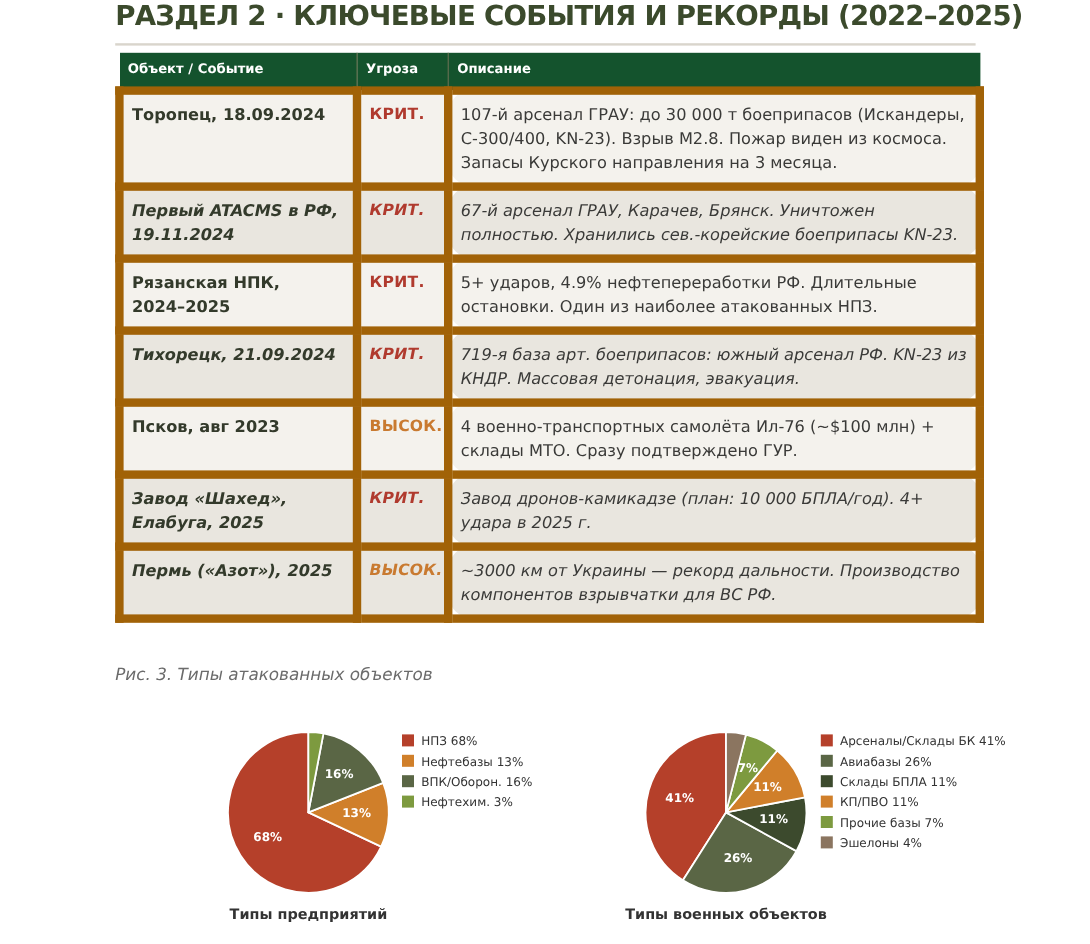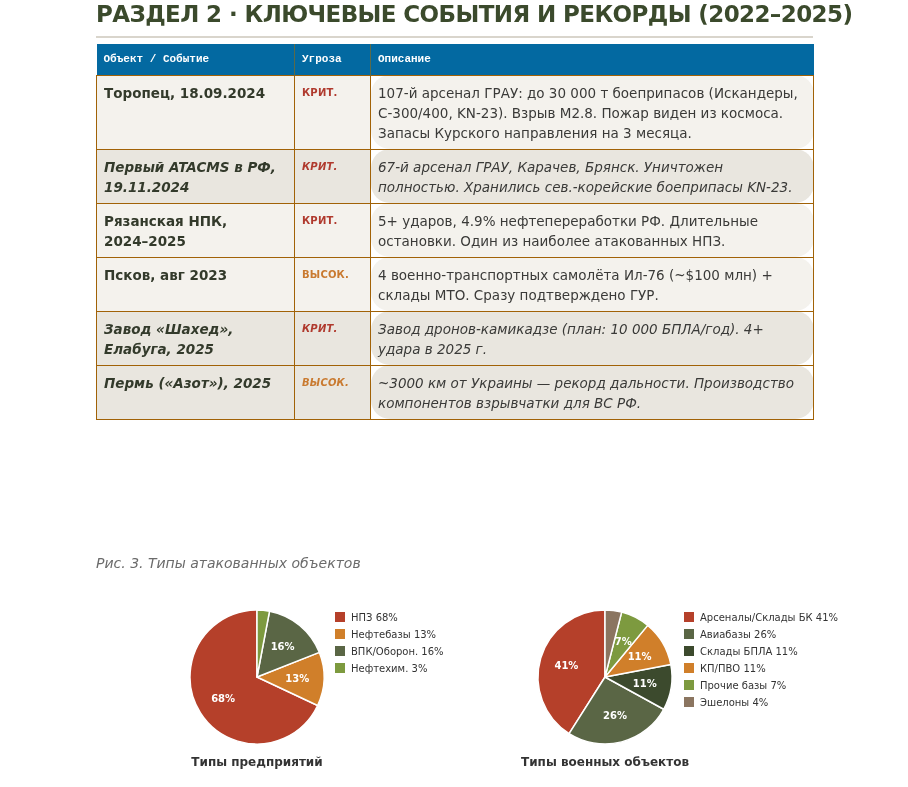--- a/index.html
+++ b/index.html
@@ -10,35 +10,34 @@
       font-size: 23px; line-height: 24px; letter-spacing: -0.6px;
       color: #3b4a2c; white-space: nowrap; margin: 0;
     }
     .rule { position: absolute; left: 96px; top: 36px; width: 717px; height: 2px; background: #d9d5cc; }
     table.events {
       position: absolute; left: 96px; top: 44px; width: 717px;
       border-collapse: collapse; table-layout: fixed;
       font-family: "DejaVu Sans", sans-serif;
     }
     table.events th {
-      background: #0369a1; color: #ffffff; font-weight: bold; font-size: 11px;
+      background: #14532d; color: #ffffff; font-weight: bold; font-size: 11px;
       text-align: left; height: 31px; padding: 0 7px; box-sizing: border-box;
       border-right: 1px solid #5b6a4a;
-      font-family: Liberation Mono, monospace;
     }
     table.events th:last-child { border-right: none; }
     table.events td {
       vertical-align: top; padding: 7px 7px 6px 7px;
-      border: 1px solid #a16207; line-height: 20px;
+      border: 7px solid #a16207; line-height: 20px;
       white-space: pre-line;
     }
     table.events tr.odd td { background: #f4f2ed; }
     table.events tr.even td { background: #e9e6df; font-style: italic; }
     td.obj { font-weight: bold; font-size: 13.5px; color: #333a2b; }
-    td.threat { font-weight: bold; font-size: 10px; letter-spacing: 0.2px; }
+    td.threat { font-weight: bold; font-size: 13px; letter-spacing: 0.2px; }
     td.desc { font-size: 13.5px; color: #3a3a38; white-space: pre; border-radius: 19px; }
     .fig-caption {
       position: absolute; left: 96px; top: 555px;
       font-style: italic; font-size: 14px; color: #6b6b6b; white-space: nowrap;
     }
     svg.charts { position: absolute; left: 0; top: 590px; width: 908px; height: 197px; }
   </style>
 </head>
 <body>
 
@@ -72,20 +71,26 @@
       <td class="threat" style="color: rgb(176, 58, 46);">КРИТ.</td>
       <td class="desc">67-й арсенал ГРАУ, Карачев, Брянск. Уничтожен
 полностью. Хранились сев.-корейские боеприпасы KN-23.</td>
     </tr>
     <tr class="odd">
       <td class="obj">Рязанская НПК,
 2024–2025</td>
       <td class="threat" style="color: rgb(176, 58, 46);">КРИТ.</td>
       <td class="desc">5+ ударов, 4.9% нефтепереработки РФ. Длительные
 остановки. Один из наиболее атакованных НПЗ.</td>
+    </tr>
+    <tr class="even">
+      <td class="obj">Тихорецк, 21.09.2024</td>
+      <td class="threat" style="color: rgb(176, 58, 46);">КРИТ.</td>
+      <td class="desc">719-я база арт. боеприпасов: южный арсенал РФ. KN-23 из
+КНДР. Массовая детонация, эвакуация.</td>
     </tr>
     <tr class="odd">
       <td class="obj">Псков, авг 2023</td>
       <td class="threat" style="color: rgb(201, 122, 48);">ВЫСОК.</td>
       <td class="desc">4 военно-транспортных самолёта Ил-76 (~$100 млн) +
 склады МТО. Сразу подтверждено ГУР.</td>
     </tr>
     <tr class="even">
       <td class="obj">Завод «Шахед»,
 Елабуга, 2025</td>

